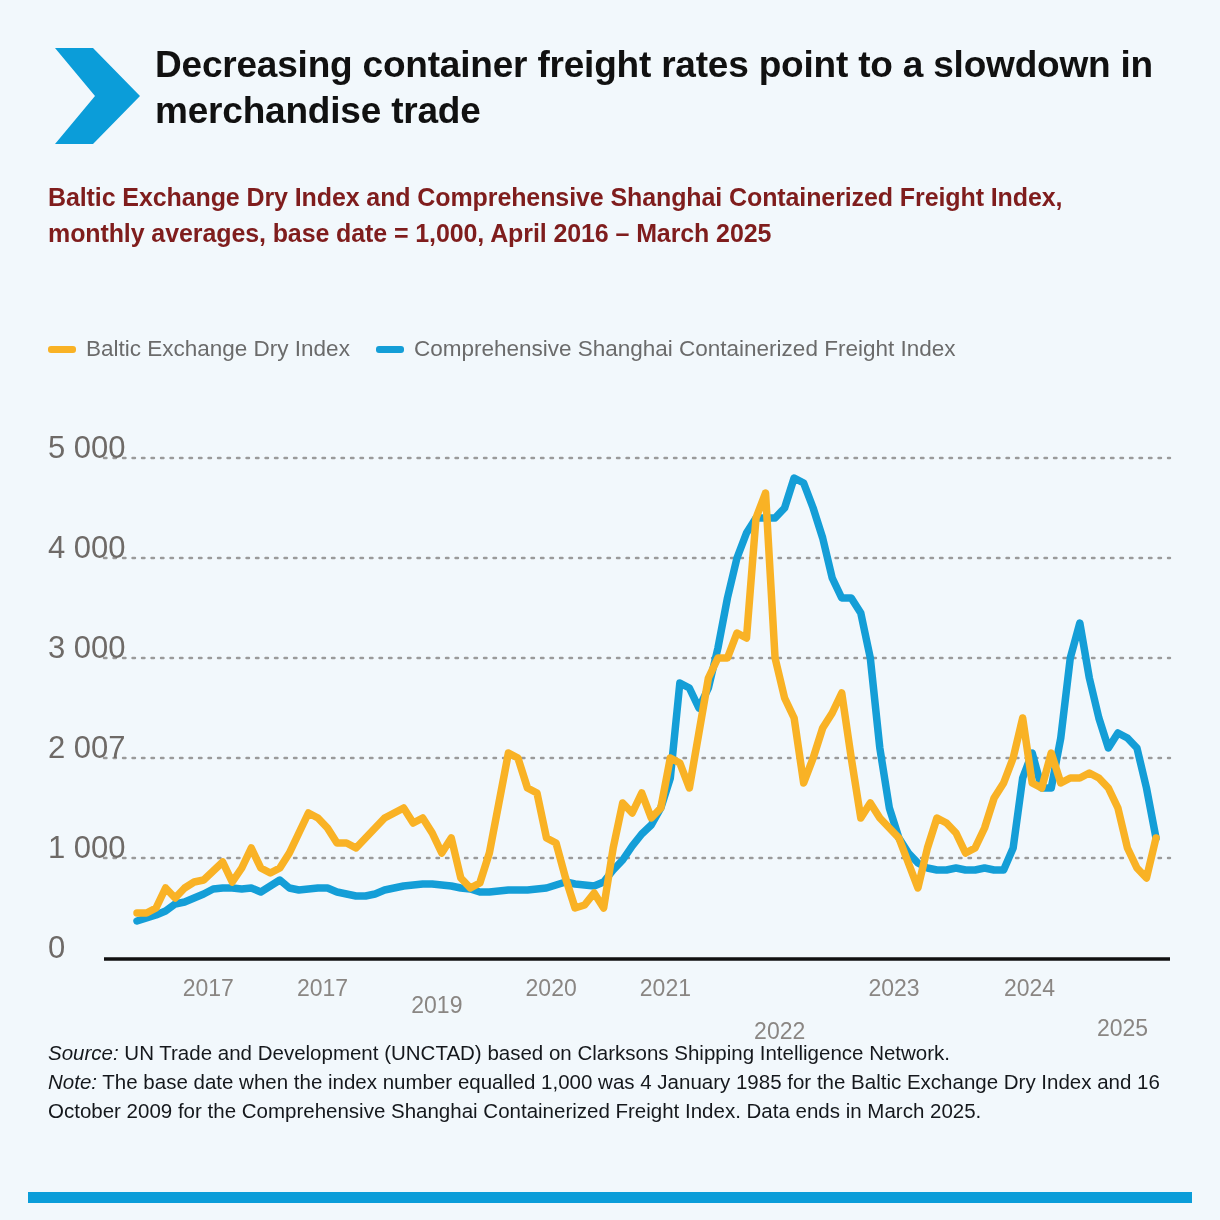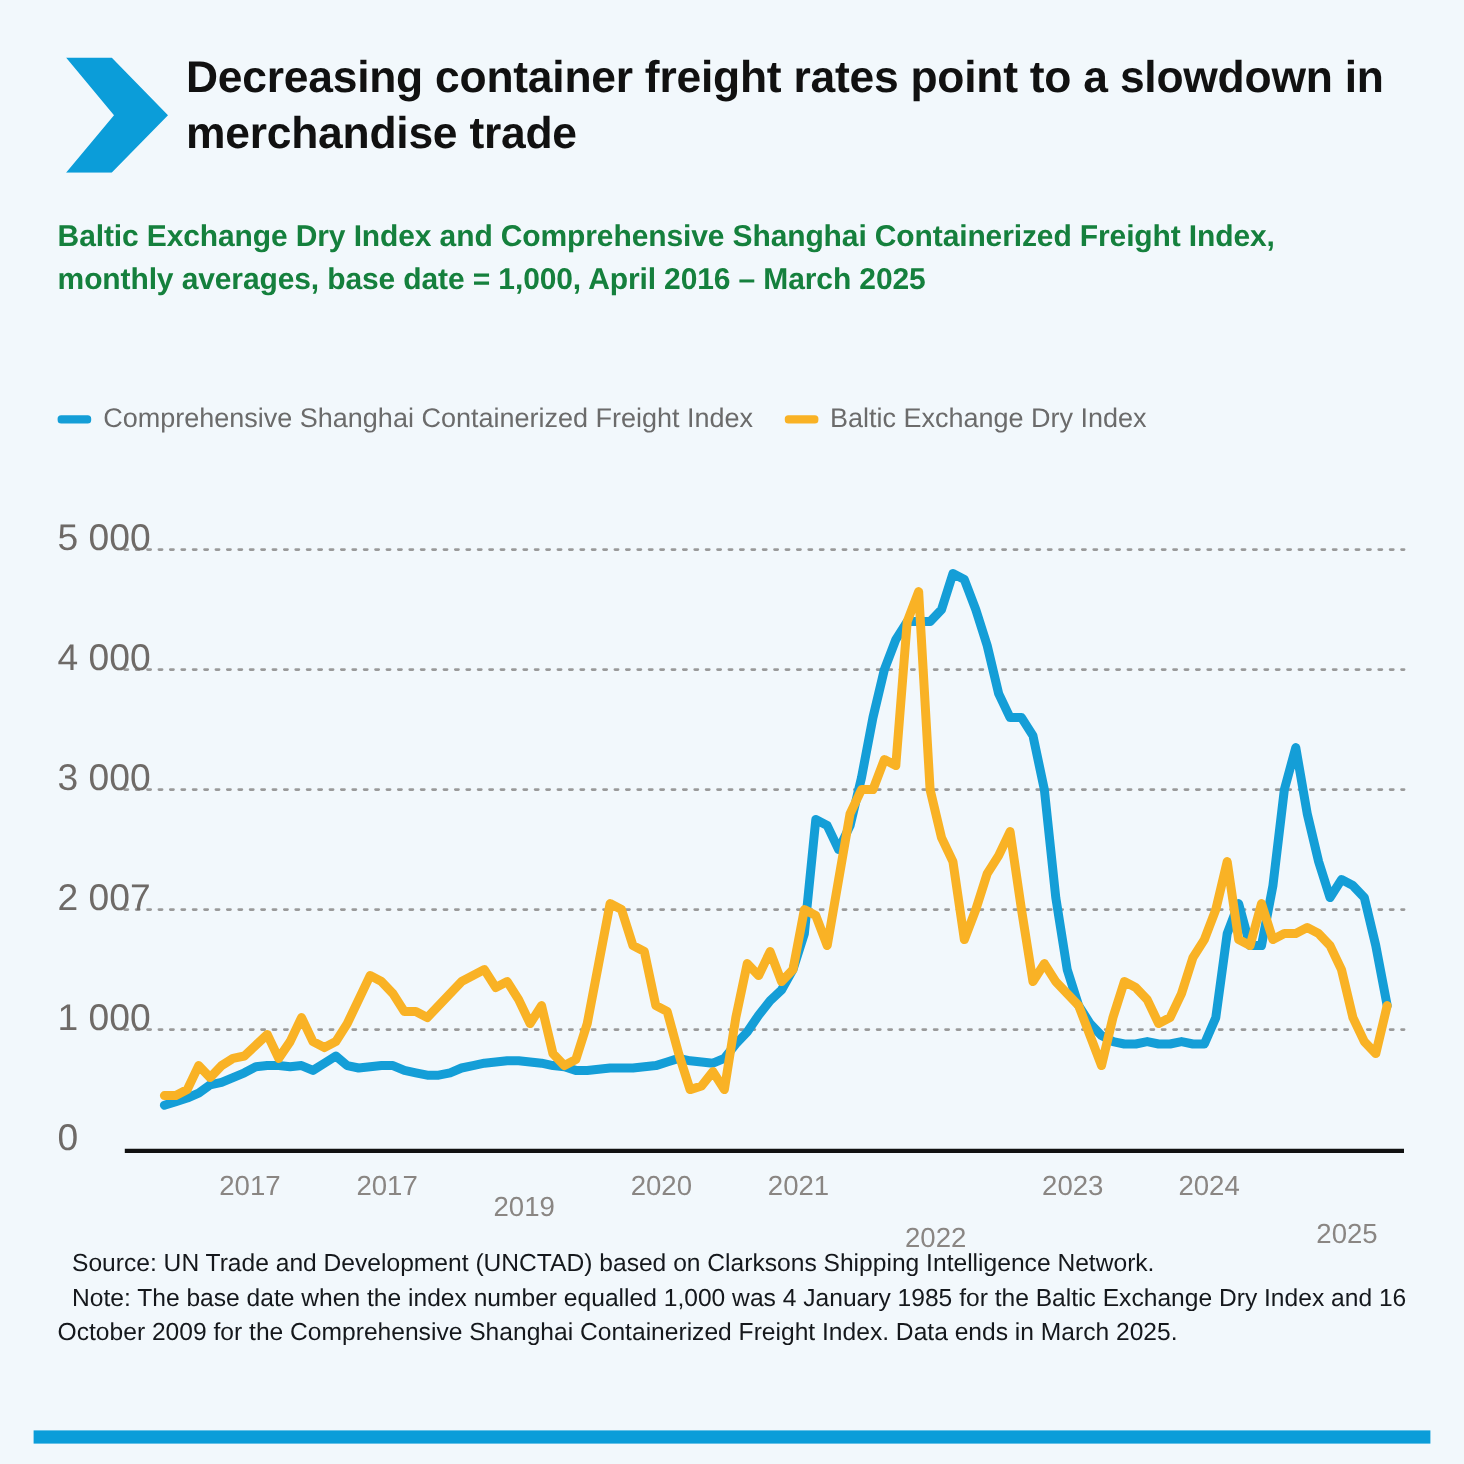--- a/index.html
+++ b/index.html
@@ -19,21 +19,21 @@
     position:absolute;left:55px;top:48px;width:85px;height:96px;
   }
   .title{
     position:absolute;left:155px;top:42px;width:1000px;
     font-size:37px;font-weight:bold;line-height:1.25;
     color:#111111;letter-spacing:-0.2px;
   }
   .subtitle{
     position:absolute;left:48px;top:180px;width:1085px;
     font-size:25px;font-weight:bold;line-height:1.42;
-    color:#15803d;letter-spacing:-0.1px;
+    color:#7f1d1d;letter-spacing:-0.1px;
   }
 
   
   .legend{position:absolute;left:48px;top:336px;display:flex;align-items:center;gap:26px;}
   .legend-item{display:flex;align-items:center;gap:10px;}
   .legend-swatch{width:28px;height:7px;border-radius:3px;display:block;}
   .legend-label{font-size:22.5px;color:#6b6b6b;white-space:nowrap;}
 
   
   .chart{position:absolute;left:0;top:0;width:1220px;height:1220px;pointer-events:none;}
@@ -46,47 +46,47 @@
   .xlabel{
     position:absolute;font-size:23px;color:#8a8683;text-align:left;
     white-space:nowrap;
   }
 
   
   .footer{
     position:absolute;left:48px;top:1038px;width:1130px;
     font-size:20.5px;line-height:1.42;color:#15181c;
   }
-  .footer .lbl{margin-left:12px;}
+  .footer .lbl{font-style:italic;}
   .bottombar{
     position:absolute;left:28px;top:1192px;width:1164px;height:11px;
     background:#0b9dd9;
   }
 </style>
 </head>
 <body>
 
 <div class="page">
 
   <div class="header">
     <svg class="chevron" viewBox="0 0 85 96" width="85" height="96" aria-hidden="true">
       <polygon points="0,0 38,0 85,48 38,96 0,96 40,48" fill="#0b9dd9"></polygon>
     </svg>
     <div class="title">Decreasing container freight rates point to a slowdown in merchandise trade</div>
     <div class="subtitle">Baltic Exchange Dry Index and Comprehensive Shanghai Containerized Freight Index, monthly averages, base date = 1,000, April 2016 – March 2025</div>
   </div>
 
   <div class="legend">
     <div class="legend-item">
+      <span class="legend-swatch" style="background:#f9b225"></span>
+      <span class="legend-label">Baltic Exchange Dry Index</span>
+    </div>
+    <div class="legend-item">
       <span class="legend-swatch" style="background:#149ed7"></span>
       <span class="legend-label">Comprehensive Shanghai Containerized Freight Index</span>
-    </div>
-    <div class="legend-item">
-      <span class="legend-swatch" style="background:#f9b225"></span>
-      <span class="legend-label">Baltic Exchange Dry Index</span>
     </div>
   </div>
 
   <div class="chart">
     <svg id="plot-svg" width="1220" height="1220" viewBox="0 0 1220 1220" aria-hidden="true">
       <g id="gridlines">
           <line x1="104" x2="1170" y1="858" y2="858" stroke="#9a9a9a" stroke-width="2.4" stroke-dasharray="2.5 7" stroke-linecap="round"></line>
           <line x1="104" x2="1170" y1="758" y2="758" stroke="#9a9a9a" stroke-width="2.4" stroke-dasharray="2.5 7" stroke-linecap="round"></line>
           <line x1="104" x2="1170" y1="658" y2="658" stroke="#9a9a9a" stroke-width="2.4" stroke-dasharray="2.5 7" stroke-linecap="round"></line>
           <line x1="104" x2="1170" y1="558" y2="558" stroke="#9a9a9a" stroke-width="2.4" stroke-dasharray="2.5 7" stroke-linecap="round"></line>
@@ -107,21 +107,21 @@
         <div class="ylabel" style="left: 48px; top: 430px;">5 000</div>
       </div>
     <div id="xlabels">
         <div class="xlabel" style="left: 182.71px; top: 975px; width: 80px;">2017</div>
         <div class="xlabel" style="left: 296.991px; top: 975px; width: 80px;">2017</div>
         <div class="xlabel" style="left: 411.271px; top: 975px; width: 80px; margin-top: 17px;">2019</div>
         <div class="xlabel" style="left: 525.551px; top: 975px; width: 80px;">2020</div>
         <div class="xlabel" style="left: 639.832px; top: 975px; width: 80px;">2021</div>
         <div class="xlabel" style="left: 754.112px; top: 975px; width: 80px; margin-top: 43px;">2022</div>
         <div class="xlabel" style="left: 868.393px; top: 975px; width: 80px;">2023</div>
-        <div class="xlabel" style="left: 982px; top: 975px; width: 80px;">2024</div>
+        <div class="xlabel" style="left: 1004px; top: 975px; width: 80px;">2024</div>
         <div class="xlabel" style="left: 1096.95px; top: 1015px; width: 80px;">2025</div>
       </div>
   </div>
 
   <div class="footer">
     <div>
       <span class="lbl">Source:</span><span> UN Trade and Development (UNCTAD) based on Clarksons Shipping Intelligence Network.</span>
     </div>
     <div>
       <span class="lbl">Note:</span><span> The base date when the index number equalled 1,000 was 4 January 1985 for the Baltic Exchange Dry Index and 16 October 2009 for the Comprehensive Shanghai Containerized Freight Index. Data ends in March 2025.</span>

